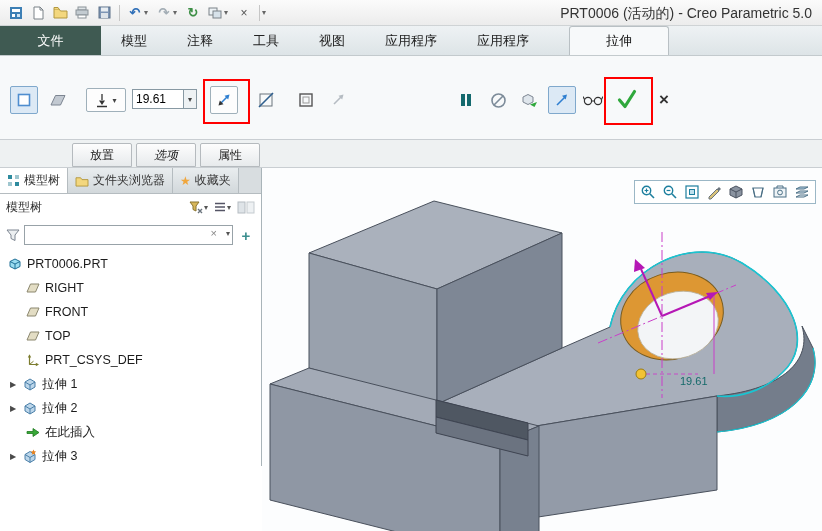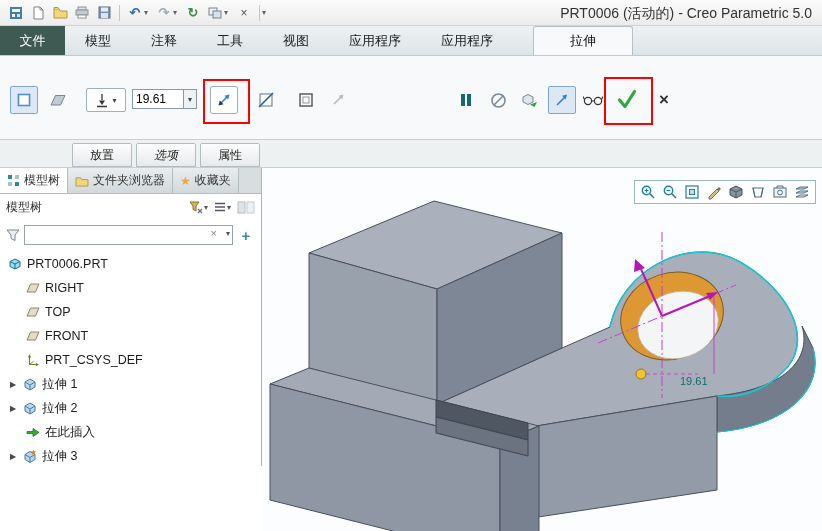--- a/index.html
+++ b/index.html
@@ -14,21 +14,21 @@
     border-radius:2px;color:#555;font-size:13px;line-height:1;}
   .qsep{width:1px;height:16px;background:#c6c6c6;margin:0 3px;}
   .qdrop{font-size:8px;color:#666;margin-left:-3px;width:8px;}
   .title-text{position:absolute;right:10px;top:0;height:26px;line-height:26px;
     font-size:14px;color:#333;}
 
   
   .tabstrip{position:absolute;left:0;top:26px;width:822px;height:30px;
     background:linear-gradient(#eef2f4,#dde4e7);border-bottom:1px solid #c3cacd;
     display:flex;align-items:stretch;box-sizing:border-box;}
-  .tab-file{width:65px;display:flex;align-items:center;justify-content:center;
+  .tab-file{width:101px;display:flex;align-items:center;justify-content:center;
     background:#3f5a52;color:#fff;font-size:13px;}
   .tab{display:flex;align-items:center;padding:0 20px;font-size:13px;color:#222;font-family:Liberation Serif, serif;}
   .tab-active{margin-left:20px;padding:0 36px;display:flex;align-items:center;font-size:13px;
     background:#f7f9fa;border:1px solid #b9c0c4;border-bottom:none;border-radius:3px 3px 0 0;color:#111;}
 
   
   .ribbon{position:absolute;left:0;top:56px;width:822px;height:84px;background:#f7f9fa;
     border-bottom:1px solid #c9ced2;box-sizing:border-box;}
   .rbtn{position:absolute;display:flex;align-items:center;justify-content:center;
     border:1px solid transparent;border-radius:2px;box-sizing:border-box;background:transparent;}
@@ -320,27 +320,27 @@
       <div class="trow ind">
         <svg width="14" height="14" viewBox="0 0 14 14">
             <path d="M1 11 4.5 3H13L9.5 11z" fill="#e3ddc4" stroke="#8b876f"></path>
           </svg>
         <span>RIGHT</span>
       </div>
       <div class="trow ind">
         <svg width="14" height="14" viewBox="0 0 14 14">
             <path d="M1 11 4.5 3H13L9.5 11z" fill="#e3ddc4" stroke="#8b876f"></path>
           </svg>
+        <span>FRONT</span>
+      </div>
+      <div class="trow ind">
+        <svg width="14" height="14" viewBox="0 0 14 14">
+            <path d="M1 11 4.5 3H13L9.5 11z" fill="#e3ddc4" stroke="#8b876f"></path>
+          </svg>
         <span>TOP</span>
-      </div>
-      <div class="trow ind">
-        <svg width="14" height="14" viewBox="0 0 14 14">
-            <path d="M1 11 4.5 3H13L9.5 11z" fill="#e3ddc4" stroke="#8b876f"></path>
-          </svg>
-        <span>FRONT</span>
       </div>
       <div class="trow ind">
         <svg width="14" height="14" viewBox="0 0 14 14">
             <path d="M3.5 11.5V4M3.5 11.5H10" stroke="#7c7c2e" stroke-width="1.2" fill="none"></path>
             <path d="M3.5 1.2 1.8 4.4h3.4z" fill="#7c7c2e"></path>
             <path d="M13 11.5 9.8 9.8v3.4z" fill="#7c7c2e"></path>
             <path d="M3.5 11.5 7.5 8.2" stroke="#7c7c2e" fill="none"></path>
           </svg>
         <span>PRT_CSYS_DEF</span>
       </div>

